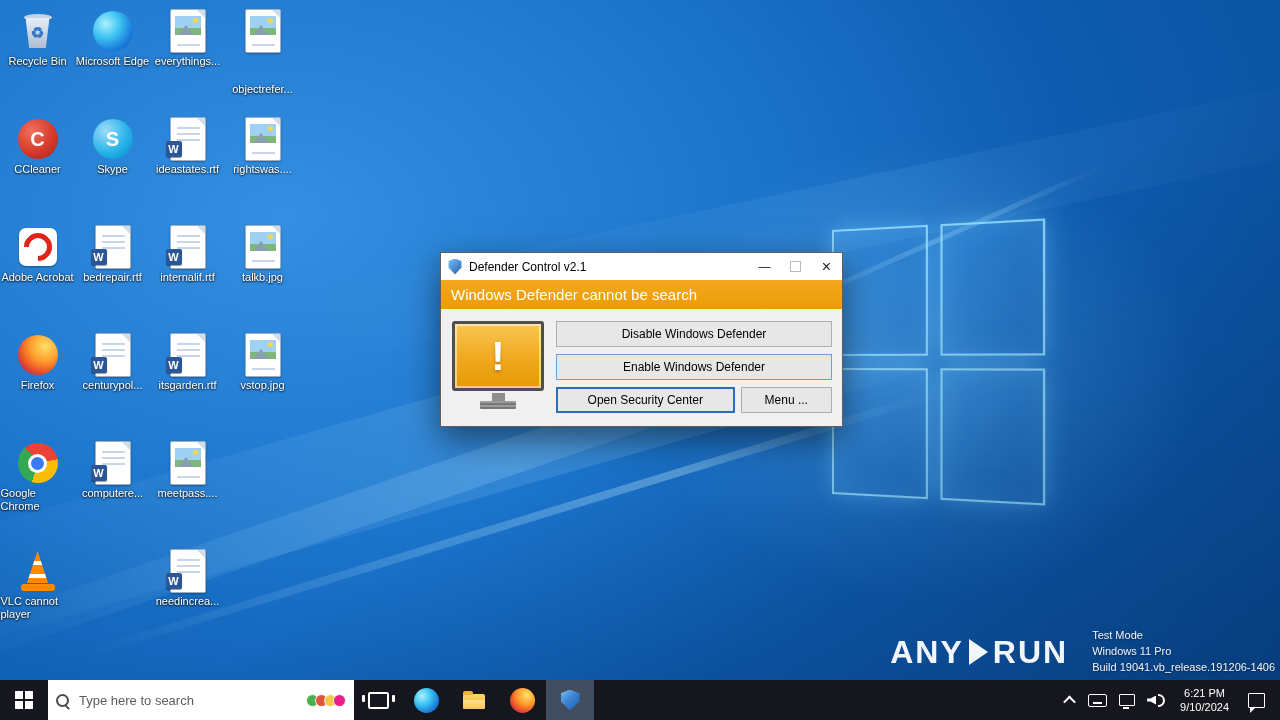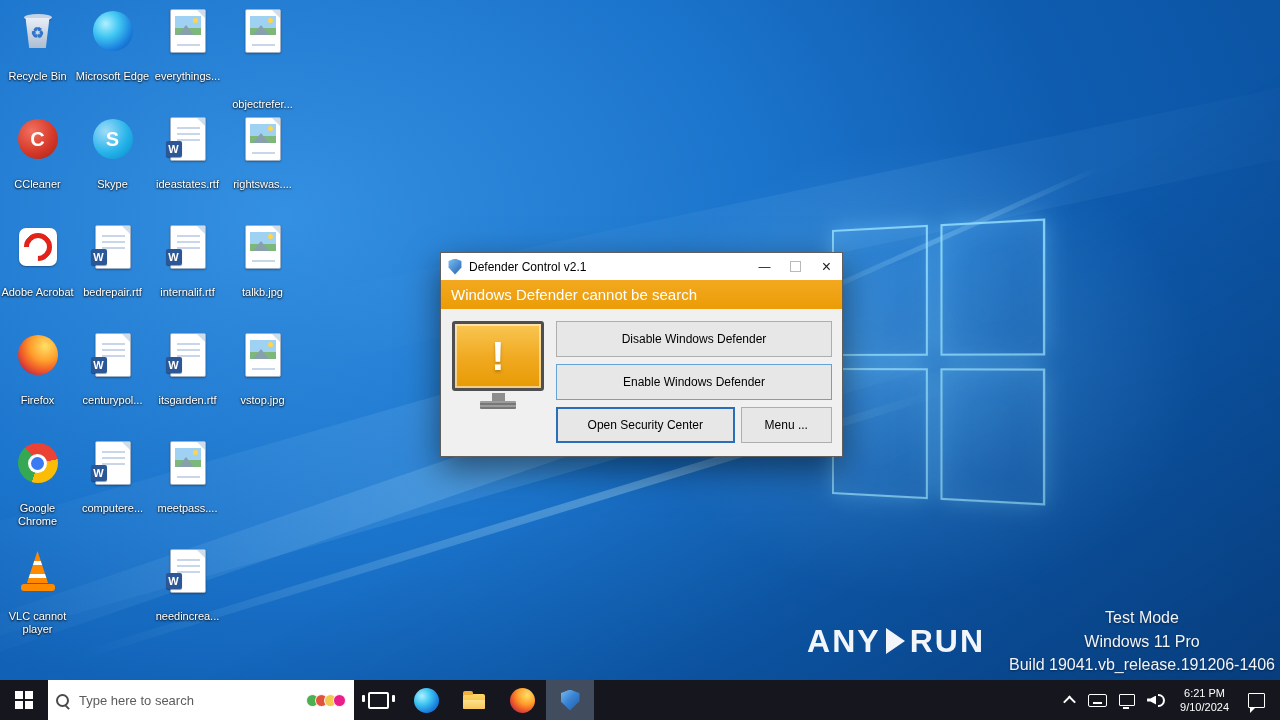--- a/index.html
+++ b/index.html
@@ -24,21 +24,21 @@
       background:radial-gradient(closest-side,rgba(120,200,255,.30),rgba(120,200,255,0))}
   .winlogo{position:absolute;left:832px;top:230px;width:204px;height:264px;
       transform:perspective(700px) rotateY(-16deg);transform-origin:left center;
       display:grid;grid-template-columns:1fr 1fr;grid-template-rows:1fr 1fr;gap:12px}
   .pane{border:2px solid rgba(150,225,255,.85);
       background:linear-gradient(135deg,rgba(80,170,240,.30),rgba(25,95,175,.10));
       box-shadow:0 0 20px rgba(110,200,255,.45),inset 0 0 30px rgba(120,200,255,.18)}
   
   #desktop-icons{position:absolute;inset:0 0 40px 0;z-index:2}
   .desk-icon{position:absolute;width:75px;display:flex;flex-direction:column;align-items:center;cursor:pointer}
-  .dlabel{margin-top:16px;font-size:11px;color:#fff;text-align:center;line-height:1.2;max-width:74px;
+  .dlabel{margin-top:1px;font-size:11px;color:#fff;text-align:left;line-height:1.2;max-width:74px;
       text-shadow:0 1px 2px rgba(0,0,0,.9),0 0 3px rgba(0,0,0,.55)}
   .appic{width:44px;height:46px;position:relative;display:flex;align-items:center;justify-content:center}
   .circ{width:40px;height:40px;border-radius:50%;display:flex;align-items:center;justify-content:center;
       color:#fff;font-weight:700;font-size:20px}
   .edge-c{background:radial-gradient(circle at 32% 32%,#aef0ff,#3fc6f2 35%,#1b80de 68%,#0b4ea2)}
   .cc-c{background:radial-gradient(circle at 35% 30%,#f2705f,#d63a2a 55%,#a62117)}
   .sk-c{background:radial-gradient(circle at 32% 30%,#9fdcf8,#27b4ea 55%,#0487c7)}
   .ff-c{background:radial-gradient(circle at 68% 28%,#ffe066,#ff9e2c 38%,#ef5a28 62%,#b01e52 88%,#7d1d57)}
   .chr-c{background:conic-gradient(from -40deg,#ea4335 0 33%,#fbbc05 0 66%,#34a853 0 100%);position:relative}
   .chr-c::before{content:"";position:absolute;left:50%;top:50%;width:19px;height:19px;margin:-9.5px;background:#fff;border-radius:50%}
@@ -83,33 +83,33 @@
       display:flex;align-items:center;padding-left:10px}
   .dlg-body{display:flex;padding:12px 10px 13px 11px;gap:12px}
   .warn-art{width:92px;display:flex;flex-direction:column;align-items:center}
   .mon{width:86px;height:64px;border:3px solid #4f4f4f;border-radius:3px;
       background:linear-gradient(180deg,#f9c653 0%,#f0a81f 55%,#e79a03 100%);
       box-shadow:inset 0 0 0 2px rgba(255,255,255,.5);display:flex;align-items:center;justify-content:center}
   .excl{color:#fff;font-size:40px;font-weight:700;line-height:1;text-shadow:0 2px 3px rgba(120,80,0,.45)}
   .stand{width:13px;height:8px;background:#8d8d8d;margin-top:2px}
   .standbase{width:36px;height:8px;background:repeating-linear-gradient(180deg,#9c9c9c 0 2px,#777 2px 4px);border-radius:1px}
   .btn-col{flex:1;display:flex;flex-direction:column;gap:7px}
-  .wbtn{height:36px;background:#e7e7e7;border:1px solid #aeaeae;font-size:12px;color:#000;
+  .wbtn{height:26px;background:#e7e7e7;border:1px solid #aeaeae;font-size:12px;color:#000;
       font-family:inherit;cursor:pointer;padding:0}
   .wbtn.enable{border-color:#66a1d8}
   .btn-row{display:flex;gap:6px}
   .btn-row .primary{flex:1.95;border:2px solid #2a6db8}
   .btn-row .menu{flex:1}
   
   .watermark{position:absolute;right:5px;bottom:44px;z-index:3;display:flex;align-items:center;gap:24px;
       color:rgba(255,255,255,.95)}
   .brand{display:flex;align-items:center;font-size:32px;font-weight:700;letter-spacing:2px}
   .play{width:0;height:0;border-left:19px solid rgba(255,255,255,.95);border-top:13px solid transparent;
       border-bottom:13px solid transparent;margin:0 5px}
-  .wm-lines{display:flex;flex-direction:column;align-items:center;font-size:16px;line-height:1.45;
+  .wm-lines{display:flex;flex-direction:column;align-items:flex-start;font-size:11px;line-height:1.45;
       text-shadow:0 1px 2px rgba(0,0,0,.45)}
   
   .taskbar{position:absolute;left:0;bottom:0;width:1280px;height:40px;background:#15161e;z-index:10;
       display:flex;align-items:stretch}
   .start-btn{width:48px;border:none;background:transparent;display:flex;align-items:center;justify-content:center;cursor:pointer}
   .win-grid{display:grid;grid-template-columns:8px 8px;grid-template-rows:8px 8px;gap:2px}
   .win-grid i{background:#fff;display:block}
   .search-box{width:290px;background:#fff;display:flex;align-items:center;padding:0 8px;gap:8px}
   .mag{width:9px;height:9px;border:2px solid #4a4a4a;border-radius:50%;position:relative;flex:none}
   .mag::after{content:"";position:absolute;left:8px;top:8px;width:2px;height:6px;background:#4a4a4a;transform:rotate(-45deg)}

